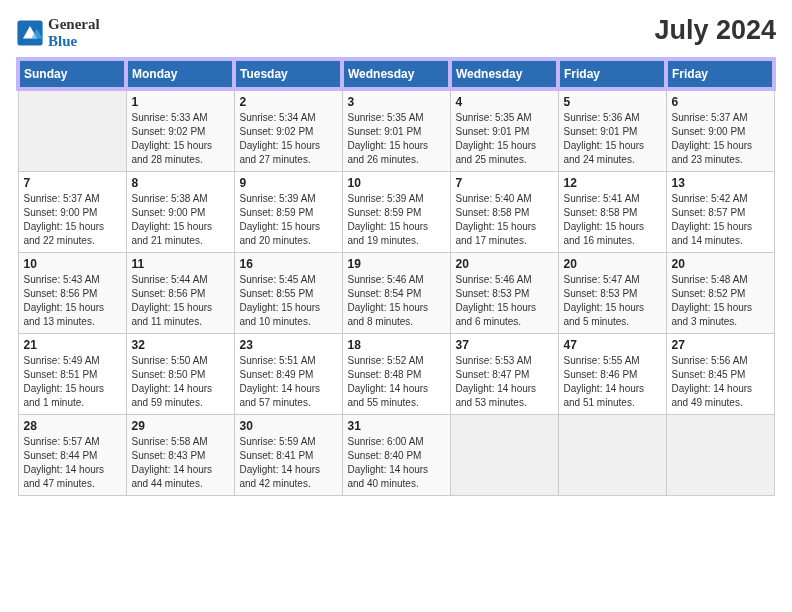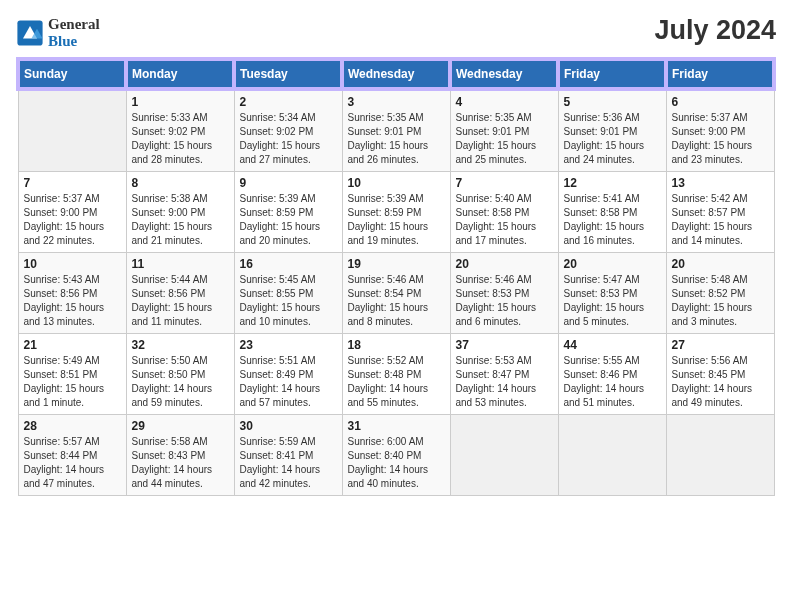--- a/index.html
+++ b/index.html
@@ -233,21 +233,21 @@
         </td>
         <td>
           <span class="day-num">18</span>
           <div class="day-info">Sunrise: 5:52 AM<br>Sunset: 8:48 PM<br>Daylight: 14 hours and 55 minutes.</div>
         </td>
         <td>
           <span class="day-num">37</span>
           <div class="day-info">Sunrise: 5:53 AM<br>Sunset: 8:47 PM<br>Daylight: 14 hours and 53 minutes.</div>
         </td>
         <td>
-          <span class="day-num">44</span>
+          <span class="day-num">47</span>
           <div class="day-info">Sunrise: 5:55 AM<br>Sunset: 8:46 PM<br>Daylight: 14 hours and 51 minutes.</div>
         </td>
         <td>
           <span class="day-num">27</span>
           <div class="day-info">Sunrise: 5:56 AM<br>Sunset: 8:45 PM<br>Daylight: 14 hours and 49 minutes.</div>
         </td>
       </tr>
       <tr>
         <td>
           <span class="day-num">28</span>

